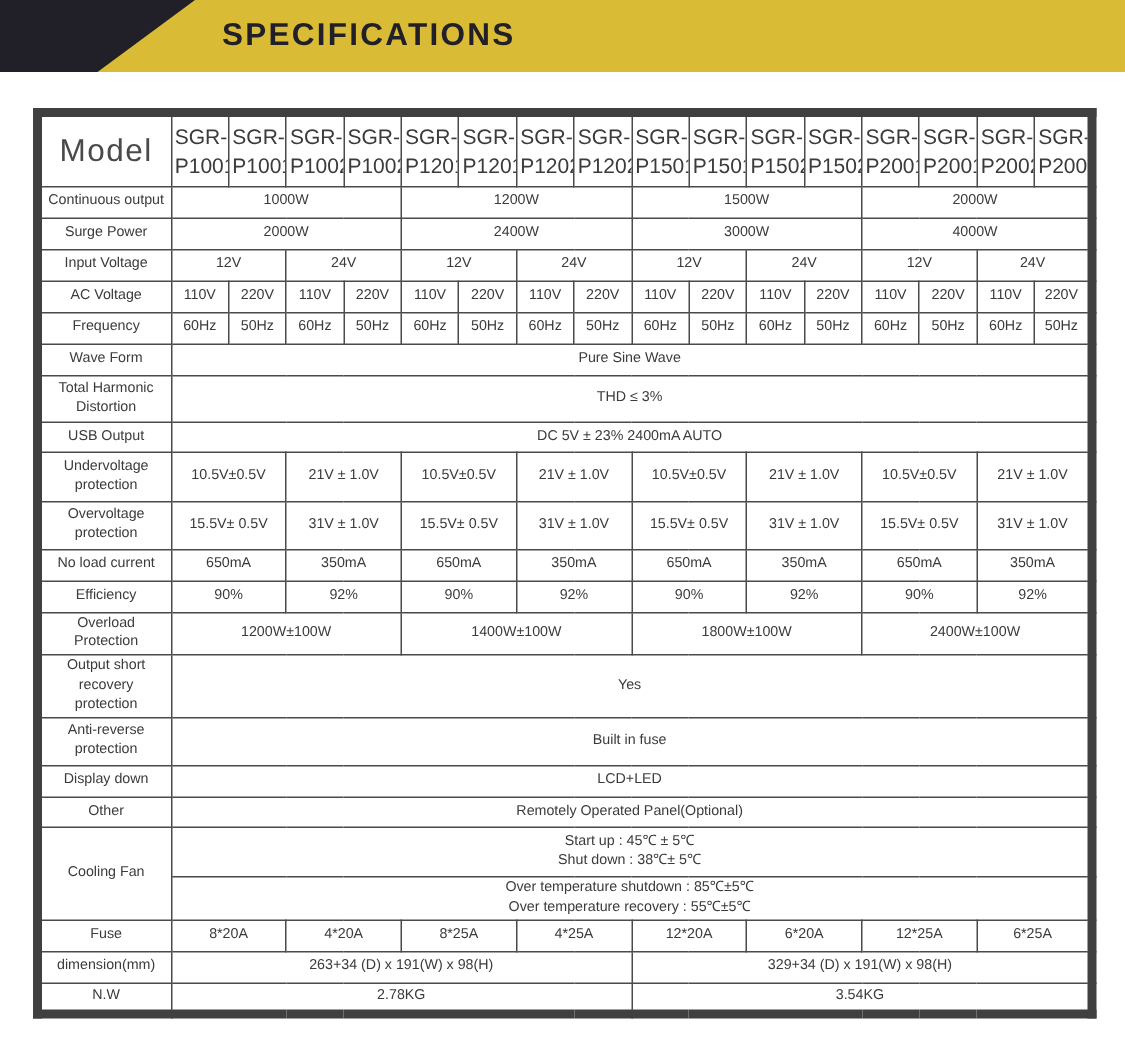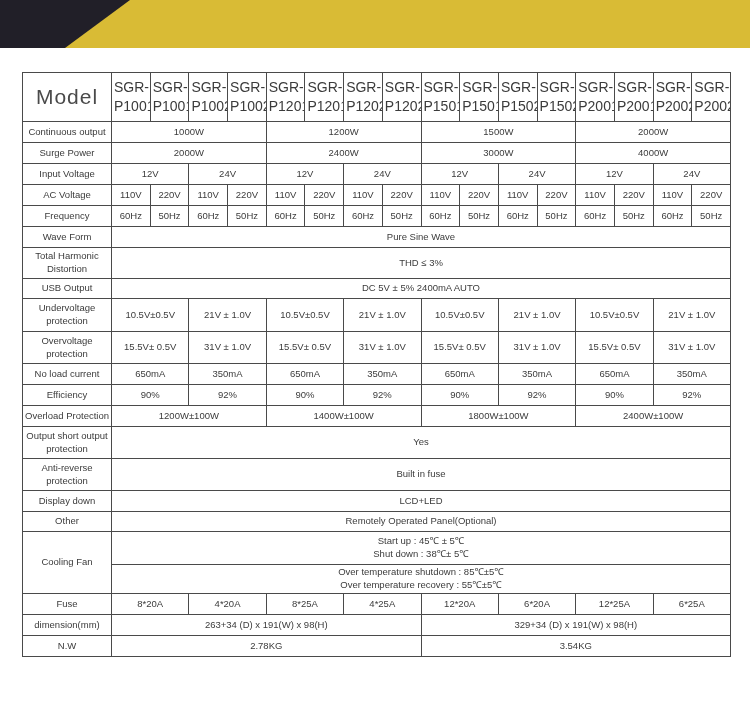--- a/index.html
+++ b/index.html
@@ -26,21 +26,21 @@
     transform: translateY(-50%);
     font-size: 21px; font-weight: bold;
     letter-spacing: 1.5px;
     color: #211F28;
   }
   table.specs {
     border-collapse: collapse;
     table-layout: fixed;
     width: 709px;
     margin: 24px 0 0 22px;
-    border: 1px solid #404040;
+    border: 6px solid #404040;
     padding-left: 32px;
   }
   table.specs td {
     border: 1px solid #4a4a4a;
     text-align: center;
     vertical-align: middle;
     font-size: 9.5px;
     line-height: 1.35;
     color: #3b3b3b;
     white-space: pre-line;
@@ -54,20 +54,21 @@
     color: #4a4a4a;
   }
   table.specs tr.model-row td { font-size: 14px; }
   table.specs tr.model-row td.model { font-size: 21px; }
 </style>
 </head>
 <body>
 
 <div class="banner">
   <div class="corner"></div>
+  <div class="banner-title">SPECIFICATIONS</div>
 </div>
 
 <table class="specs">
   <colgroup>
     <col style="width:89px">
     <col span="16">
   </colgroup>
   <tbody>
       <tr class="model-row" style="height: 49px;">
         <td class="model">Model</td>
@@ -171,21 +172,21 @@
         <td>Wave Form</td>
         <td colspan="16">Pure Sine Wave</td>
       </tr>
       <tr style="height: 31px;">
         <td>Total Harmonic
 Distortion</td>
         <td colspan="16">THD ≤ 3%</td>
       </tr>
       <tr style="height: 20px;">
         <td>USB Output</td>
-        <td colspan="16">DC 5V ± 5% 2400mA AUTO</td>
+        <td colspan="16">DC 5V ± 23% 2400mA AUTO</td>
       </tr>
       <tr style="height: 33px;">
         <td>Undervoltage
 protection</td>
         <td colspan="2">10.5V±0.5V</td>
         <td colspan="2">21V ± 1.0V</td>
         <td colspan="2">10.5V±0.5V</td>
         <td colspan="2">21V ± 1.0V</td>
         <td colspan="2">10.5V±0.5V</td>
         <td colspan="2">21V ± 1.0V</td>
@@ -227,21 +228,21 @@
         <td colspan="2">92%</td>
       </tr>
       <tr style="height: 21px;">
         <td>Overload Protection</td>
         <td colspan="4">1200W±100W</td>
         <td colspan="4">1400W±100W</td>
         <td colspan="4">1800W±100W</td>
         <td colspan="4">2400W±100W</td>
       </tr>
       <tr style="height: 32px;">
-        <td>Output short output
+        <td>Output short recovery
 protection</td>
         <td colspan="16">Yes</td>
       </tr>
       <tr style="height: 32px; margin-top: 42px;">
         <td>Anti-reverse
 protection</td>
         <td colspan="16">Built in fuse</td>
       </tr>
       <tr style="height: 21px;">
         <td>Display down</td>

